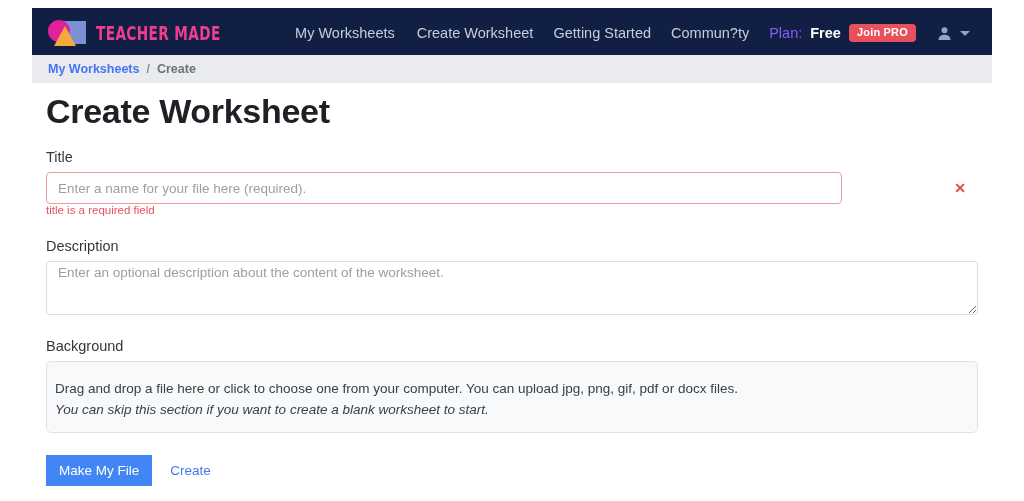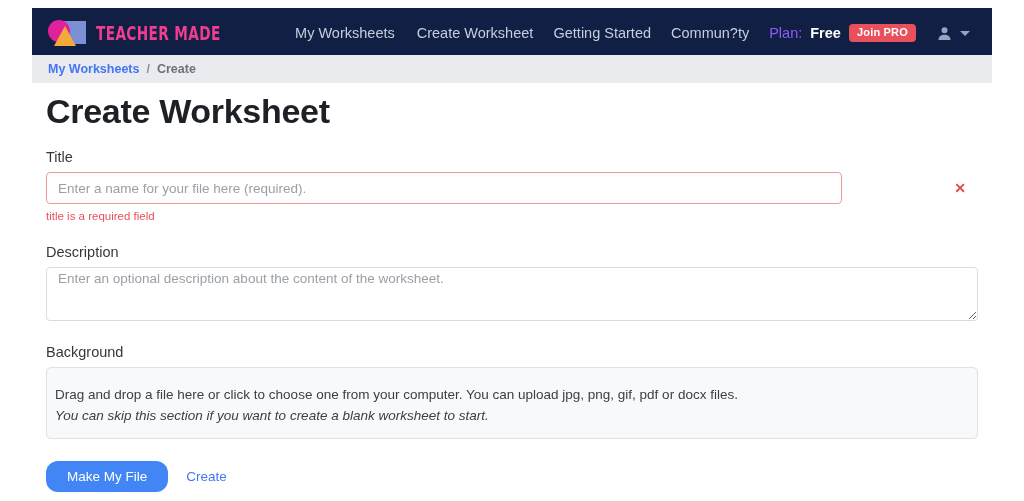--- a/index.html
+++ b/index.html
@@ -79,43 +79,43 @@
   .title-input {
     width: 796px; height: 32px; border: 1px solid #ef9a9a; border-radius: 4px;
     padding: 4px 34px 4px 11px; font-size: 13.5px; color: #33383e;
     font-family: "Liberation Sans", sans-serif; outline: none; background: #fff;
   }
   .title-input::placeholder { color: #9aa0a6; }
   .clear-x {
     position: absolute; right: 12px; top: 50%; transform: translateY(-50%);
     color: #e14b4b; font-size: 14px; font-weight: bold; cursor: pointer; line-height: 1;
   }
-  .err-msg { color: #e8505b; font-size: 11.5px; margin-top: 6px; }
+  .err-msg { color: #e8505b; font-size: 11.5px; }
 
   .desc-label { margin-top: 22px; }
   .desc-area {
     width: 932px; height: 54px; border: 1px solid #dadce0; border-radius: 4px;
     padding: 3px 11px; font-size: 13.5px; color: #33383e; resize: vertical;
     font-family: "Liberation Sans", sans-serif; outline: none; background: #fff;
     display: block;
   }
   .desc-area::placeholder { color: #9aa0a6; }
 
   .bg-label { margin-top: 23px; }
   .dropzone {
     width: 932px; height: 72px; border: 1px solid #dfe1e5; border-radius: 5px;
     background: #f8f9fa; padding: 17px 8px; cursor: pointer;
   }
   .dz-line1 { font-size: 13.5px; color: #3c4043; line-height: 1.55; }
   .dz-line2 { font-size: 13.5px; color: #3c4043; font-style: italic; line-height: 1.55; }
 
   .actions { display: flex; align-items: center; gap: 18px; margin-top: 22px; }
   .btn-primary {
-    background: #4285f4; color: #fff; border: none; border-radius: 12px;
-    padding: 8px 21px; font-size: 13.5px; cursor: pointer;
+    background: #4285f4; color: #fff; border: none; border-radius: 0;
+    padding: 8px 13px; font-size: 13.5px; cursor: pointer;
     font-family: "Liberation Sans", sans-serif;
   }
   .btn-cancel {
     color: #4276f5; font-size: 13.5px; text-decoration: none; cursor: pointer;
     background: none; border: none; font-family: "Liberation Sans", sans-serif;
   }
 </style>
 </head>
 <body>
 

